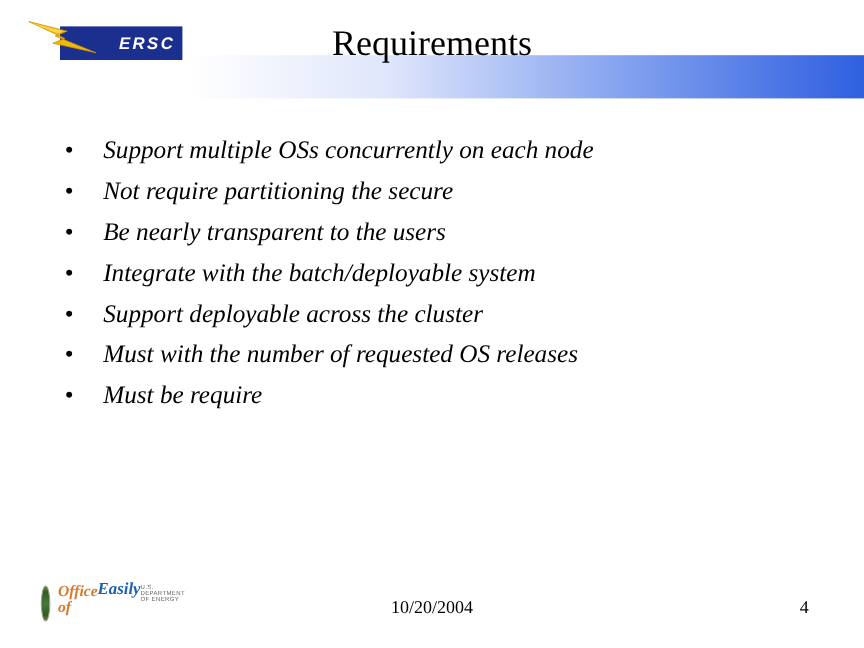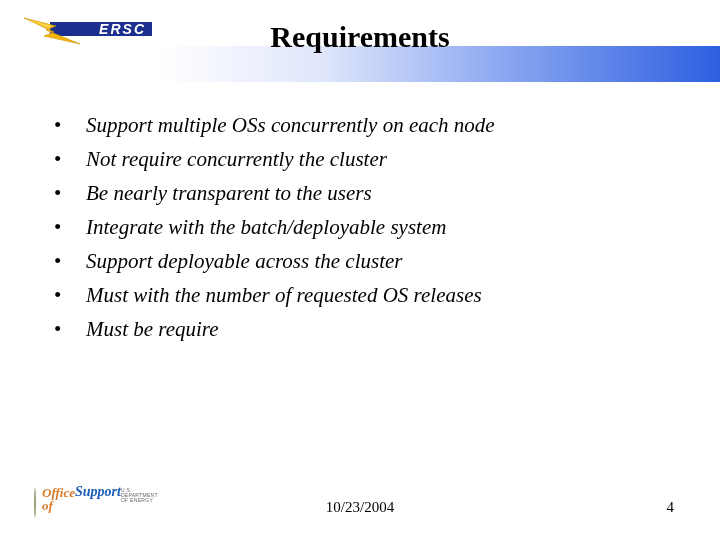--- a/index.html
+++ b/index.html
@@ -23,33 +23,33 @@
       #2e5fe0 100%);
   }
 
   .title {
     position: absolute;
     width: 100%;
     top: 20px;
     text-align: center;
     font-size: 30px;
     color: #000;
-    font-weight: 700;
+    font-weight: 400;
   }
 
   
   .nersc-logo {
     position: absolute;
     left: 22px; top: 10px;
     width: 130px; height: 40px;
   }
   .nersc-logo .badge {
     position: absolute;
     left: 28px; top: 12px;
-    width: 102px; height: 14px;
+    width: 102px; height: 28px;
     background: #1a2f8e;
     display: flex;
     align-items: center;
     justify-content: flex-end;
     padding-right: 6px;
   }
   .nersc-logo .badge span {
     color: #ffffff;
     font-family: Arial, Helvetica, sans-serif;
     font-weight: 700;
@@ -165,21 +165,21 @@
   </svg>
 </div>
 
 <div class="bullets">
   <div class="row">
     <div class="dot">•</div>
     <div class="txt">Support multiple OSs concurrently on each node</div>
   </div>
   <div class="row">
     <div class="dot">•</div>
-    <div class="txt">Not require concurrently the cluster</div>
+    <div class="txt">Not require partitioning the secure</div>
   </div>
   <div class="row">
     <div class="dot">•</div>
     <div class="txt">Be nearly transparent to the users</div>
   </div>
   <div class="row">
     <div class="dot">•</div>
     <div class="txt">Integrate with the batch/deployable system</div>
   </div>
   <div class="row">
@@ -189,23 +189,23 @@
   <div class="row">
     <div class="dot">•</div>
     <div class="txt">Must with the number of requested OS releases</div>
   </div>
   <div class="row">
     <div class="dot">•</div>
     <div class="txt">Must be require</div>
   </div>
 </div>
 
-<div class="footer-date">10/23/2004</div>
+<div class="footer-date">10/20/2004</div>
 <div class="footer-page">4</div>
 
 <div class="oos-logo">
   <div class="seal"></div>
   <div class="stack">
     <div class="line1">Office of</div>
-    <div class="line2">Support</div>
+    <div class="line2">Easily</div>
     <div class="line3">U.S. DEPARTMENT OF ENERGY</div>
   </div>
 </div>
 
 </body></html>

